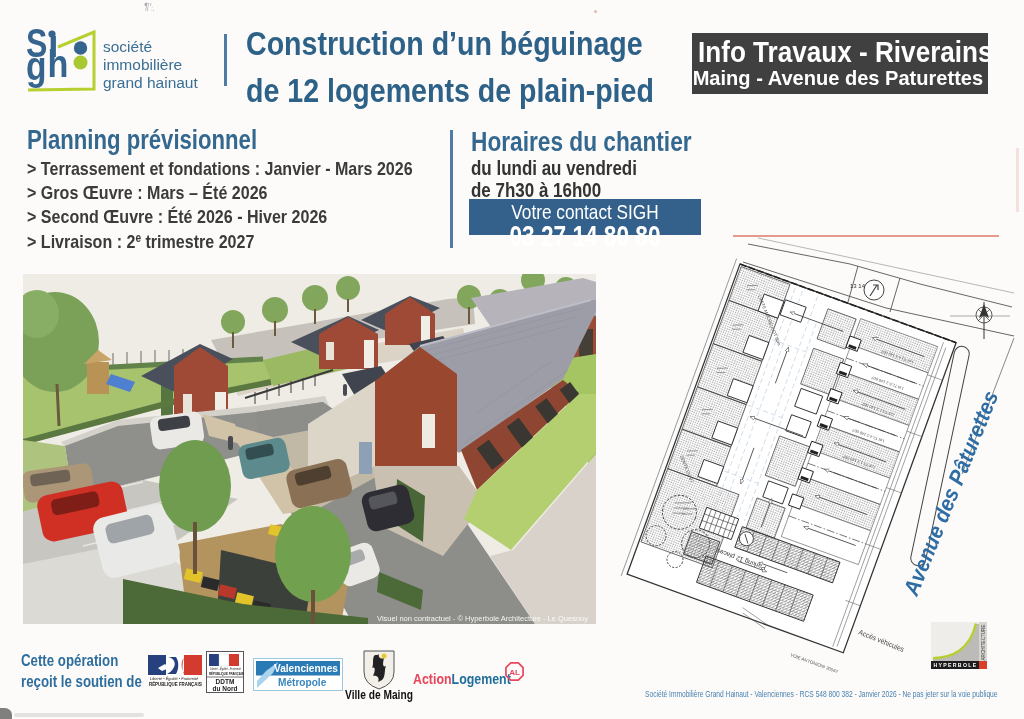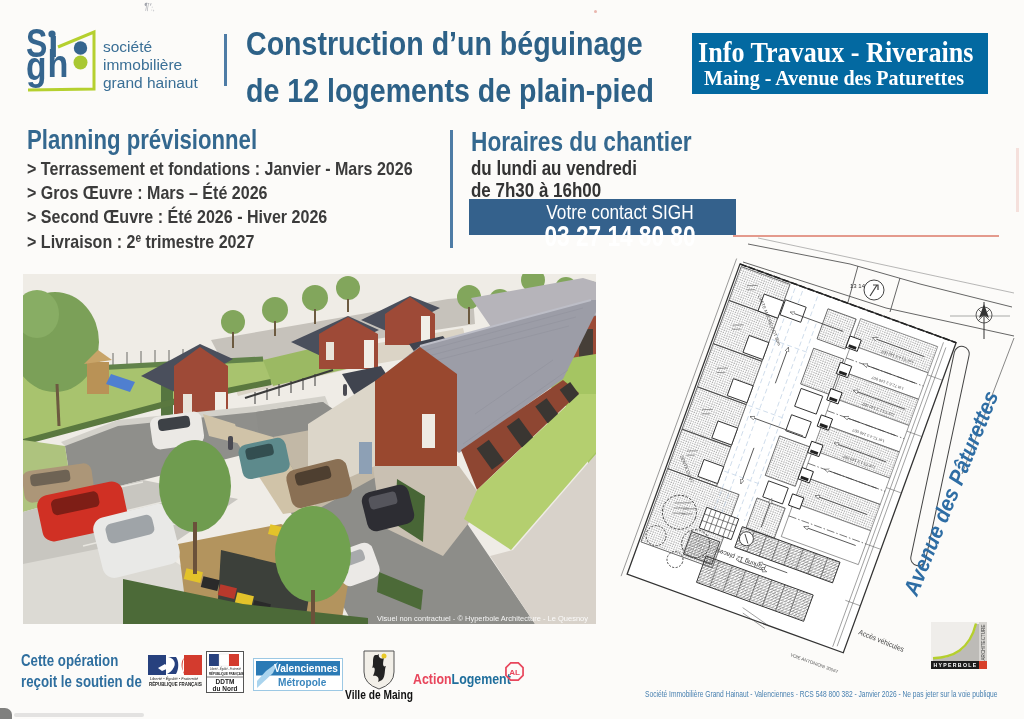--- a/index.html
+++ b/index.html
@@ -28,41 +28,41 @@
     <text x="79" y="28">société</text>
     <text x="79" y="46">immobilière</text>
     <text x="79" y="64">grand hainaut</text>
   </g>
 </svg>
 
 <div class="abs" style="left:224px;top:34px;width:3px;height:52px;background:#4e7ca6;"></div>
 
 <div class="abs" style="left:246px;top:20px;font-size:34px;line-height:47px;font-weight:bold;color:#2d6187;white-space:nowrap;transform:scale(0.84,1);transform-origin:left top;">Construction d’un béguinage<br>de 12 logements de plain-pied</div>
 
-<div class="abs" style="left:692px;top:33px;width:296px;height:61px;background:#0369a1;color:#ffffff;text-align:center;font-family:Liberation Serif, serif;">
+<div class="abs" style="left:692px;top:33px;width:296px;height:61px;background:#404040;color:#ffffff;text-align:center;">
   <div style="font-size:29.5px;font-weight:bold;line-height:30px;margin-top:4px;white-space:nowrap;position:relative;left:-11px;transform:scale(0.885,1);transform-origin:center top;">Info Travaux - Riverains</div>
   <div style="font-size:21px;font-weight:bold;line-height:22px;white-space:nowrap;position:relative;left:-6px;transform:scale(0.955,1);transform-origin:center top;">Maing - Avenue des Paturettes</div>
 </div>
 
 <div class="abs" style="left:27px;top:125px;font-size:27px;font-weight:bold;color:#34688f;white-space:nowrap;transform:scale(0.82,1);transform-origin:left top;">Planning prévisionnel</div>
 
 <div class="abs" style="left:27px;top:157px;font-size:19px;line-height:24.2px;color:#3b3b3b;font-weight:bold;white-space:nowrap;transform:scale(0.845,1);transform-origin:left top;">
   <div>&gt; Terrassement et fondations : Janvier - Mars 2026</div>
   <div>&gt; Gros Œuvre : Mars – Été 2026</div>
   <div>&gt; Second Œuvre : Été 2026 - Hiver 2026</div>
   <div>&gt; Livraison : 2<span style="font-size:12px;position:relative;top:-6px;line-height:0;">e</span> trimestre 2027</div>
 </div>
 
 <div class="abs" style="left:450px;top:130px;width:2.5px;height:118px;background:#4e7ca6;"></div>
 
 <div class="abs" style="left:471px;top:127px;font-size:27px;font-weight:bold;color:#34688f;white-space:nowrap;transform:scale(0.84,1);transform-origin:left top;">Horaires du chantier</div>
 
 <div class="abs" style="left:471px;top:158px;font-size:19.5px;line-height:21.5px;color:#333;font-weight:bold;white-space:nowrap;transform:scale(0.87,1);transform-origin:left top;">du lundi au vendredi<br>de 7h30 à 16h00</div>
 
-<div class="abs" style="left:469px;top:199px;width:232px;height:36px;background:#34618c;color:#fff;text-align:center;padding-left:35px;">
+<div class="abs" style="left:469px;top:199px;width:232px;height:36px;background:#34618c;color:#fff;text-align:center;">
   <div style="font-size:21px;line-height:24px;margin-top:1px;white-space:nowrap;transform:scale(0.82,1);transform-origin:center top;">Votre contact SIGH</div>
   <div style="font-size:29px;font-weight:bold;line-height:25px;white-space:nowrap;transform:scale(0.78,1);transform-origin:center top;">03 27 14 80 80</div>
 </div>
 
 <div class="abs" style="left:733px;top:235px;width:266px;height:2px;background:#e49a8d;"></div>
 
 <svg class="abs" style="left:23px;top:274px;" width="573" height="350" viewBox="0 0 573 350">
 
   <rect x="0" y="0" width="573" height="350" fill="#efece6"></rect>
 

